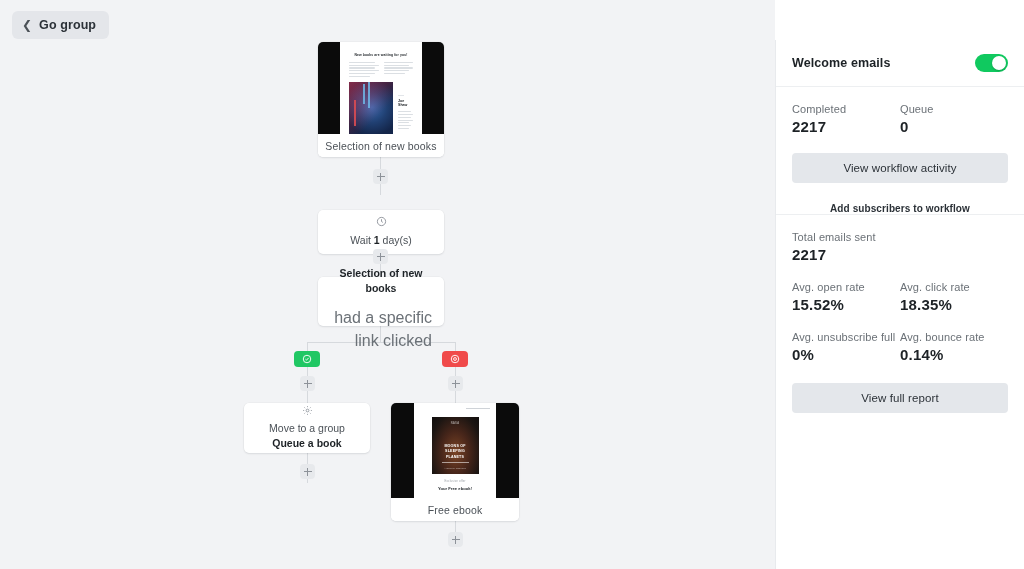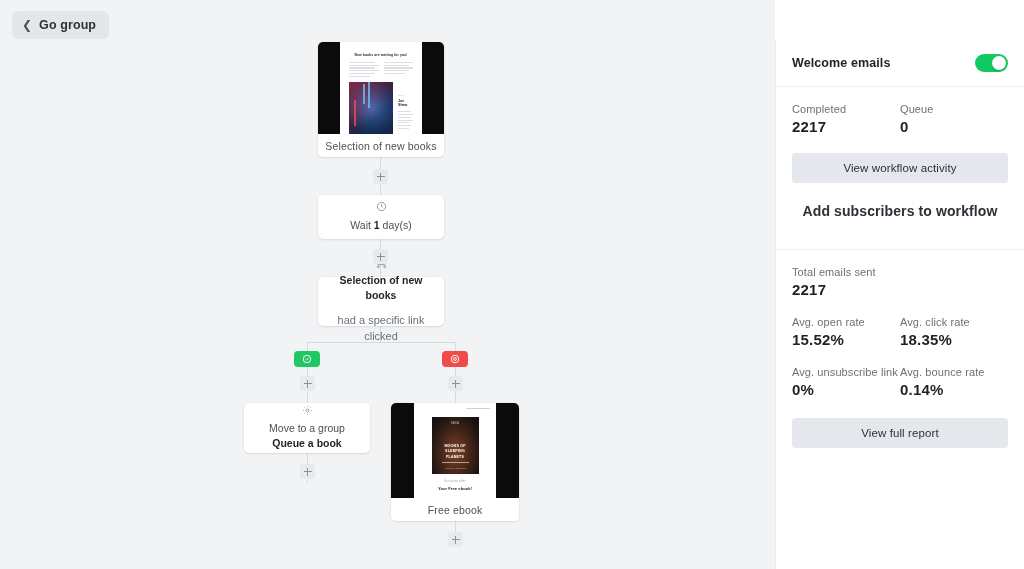--- a/index.html
+++ b/index.html
@@ -128,21 +128,21 @@
   
   .simple {
     display: flex; flex-direction: column; align-items: center; justify-content: center;
     padding: 9px 12px;
     text-align: center;
   }
   .node-ico { color: #8d9299; margin-bottom: 6px; display: block; line-height: 0; }
   .node-txt { font-size: 10.5px; color: #4b5157; line-height: 1.45; }
   .node-txt b { color: #1d2226; font-weight: 700; }
   .node-txt .strong { display: block; font-size: 10.5px; font-weight: 700; color: #1d2226; }
-  .node-txt .sub { display: block; font-size: 11px; color: #6b7177; margin-top: 10px; }
+  .node-txt .sub { display: block; font-size: 16px; color: #6b7177; margin-top: 10px; text-align: right; }
 
   
   .badge {
     position: absolute;
     width: 26px; height: 16px;
     border-radius: 4px;
     display: flex; align-items: center; justify-content: center;
     z-index: 4; cursor: pointer;
   }
   .badge.yes { background: #20c763; }
@@ -163,41 +163,41 @@
   .toggle {
     width: 33px; height: 18px; border-radius: 10px;
     background: #10c95f; position: relative; cursor: pointer; flex: none;
   }
   .toggle .knob {
     position: absolute; right: 2px; top: 2px;
     width: 14px; height: 14px; border-radius: 50%;
     background: #ffffff; box-shadow: 0 1px 2px rgba(0,0,0,.2);
   }
 
-  .sb-sec { padding: 16px 16px 30px; border-bottom: 1px solid #edeff1; }
+  .sb-sec { padding: 16px 16px 0; border-bottom: 1px solid #edeff1; }
   .sb-sec.last { border-bottom: none; }
 
   .stat-row { display: flex; }
   .stat { flex: 1; }
   .stat-lbl { font-size: 11px; color: #6b7177; letter-spacing: .1px; }
   .stat-val { font-size: 15px; font-weight: 700; color: #1d2226; margin-top: 3px; letter-spacing: .2px; }
 
   .sb-btn {
     display: block; width: 100%;
     background: #e4e7eb; border: none; border-radius: 4px;
     padding: 9px 0;
     font-family: "Liberation Sans", sans-serif;
     font-size: 11.5px; color: #2b3137; font-weight: 400;
     cursor: pointer; text-align: center; letter-spacing: .1px;
   }
   .sb-link {
     display: block; width: 100%;
     background: none; border: none;
     font-family: "Liberation Sans", sans-serif;
-    font-size: 14px; font-weight: 700; color: #2b3137;
+    font-size: 10px; font-weight: 700; color: #2b3137;
     cursor: pointer; text-align: center; letter-spacing: .1px;
   }
   .mt18 { margin-top: 18px; }
   .mt20 { margin-top: 20px; }
 </style>
 </head>
 <body>
 
 <div class="app">
 
@@ -251,21 +251,21 @@
               </div>
             </div>
           </div>
         </div>
         <div class="email-caption" style="height:23px;">Selection of new books</div>
       </div>
 
       <div class="conn v" style="left:380px; top:157px; height:38px;"></div>
       <div class="plus" style="left:373px; top:169px;"></div>
 
-      <div class="node simple" style="left:318px; top:195px; width:126px; height:44px;">
+      <div class="node simple" style="left:318px; top:210px; width:126px; height:44px;">
         <span class="node-ico">
           <svg width="11" height="11" viewBox="0 0 24 24" fill="none" stroke="currentColor" stroke-width="2">
             <circle cx="12" cy="12" r="9"></circle>
               <path d="M12 7v5l3 2"></path>
           </svg>
         </span>
         <span class="node-txt"><span>Wait </span><b>1</b><span> day(s)</span></span>
       </div>
 
       <div class="conn v" style="left:380px; top:239px; height:38px;"></div>
@@ -386,21 +386,21 @@
           <div class="stat-val">15.52%</div>
         </div>
         <div class="stat">
           <div class="stat-lbl">Avg. click rate</div>
           <div class="stat-val">18.35%</div>
         </div>
       </div>
 
       <div class="stat-row mt18">
         <div class="stat">
-          <div class="stat-lbl">Avg. unsubscribe link</div>
+          <div class="stat-lbl">Avg. unsubscribe full</div>
           <div class="stat-val">0%</div>
         </div>
         <div class="stat">
           <div class="stat-lbl">Avg. bounce rate</div>
           <div class="stat-val">0.14%</div>
         </div>
       </div>
 
       <button class="sb-btn mt20">View full report</button>
     </div>

